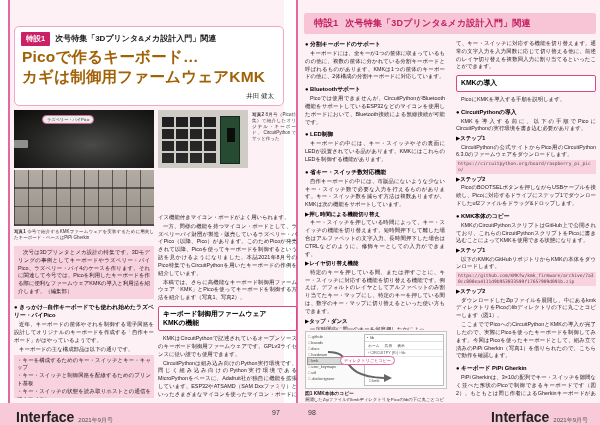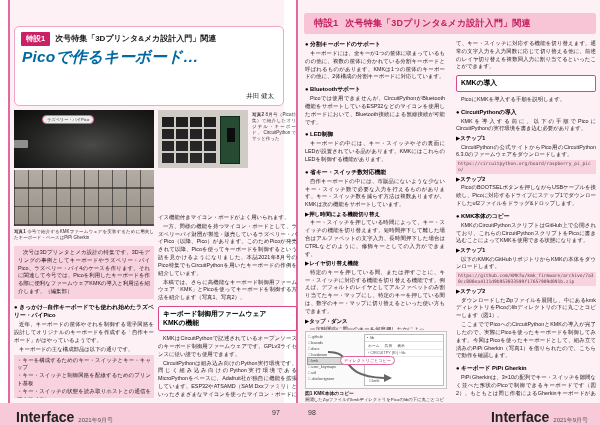--- a/index.html
+++ b/index.html
@@ -21,21 +21,21 @@
   .footer-issue{font-size:6px;color:#555;margin-left:4px;}
   .page-num{font-size:7px;color:#333;}
   
   .title-frame{left:14px;top:26px;width:268px;height:78px;background:#ffffff;
     border:1.5px solid #f2a6c5;border-radius:5px;}
   .kicker-row{left:6px;top:5px;display:flex;align-items:center;gap:5px;}
   .badge{background:#cb2066;color:#fff;font-weight:bold;font-size:7.5px;
     padding:1.5px 5px 2px;border-radius:1px;white-space:nowrap;}
   .kicker-left{font-size:8px;font-weight:bold;color:#1a1a1a;white-space:nowrap;}
   .big-title{left:7px;top:20px;width:256px;font-weight:bold;font-size:15.5px;
-    line-height:1.3;color:#0369a1;letter-spacing:0.2px;font-style:italic;}
+    line-height:1.3;color:#a16207;letter-spacing:0.2px;}
   .author{right:9px;bottom:4px;font-size:6.5px;color:#222;}
   
   .photo1{left:14px;top:110px;width:140px;}
   .photo1-top{position:relative;width:140px;height:58px;
     background:radial-gradient(ellipse at 55% 60%, #4a4a48 0%, #242422 55%, #0c0c0c 100%);}
   .callout{position:absolute;left:28px;top:5px;background:rgba(255,255,255,.92);
     border:1px solid #e0649a;border-radius:6px;padding:1px 4px;font-size:4.2px;
     color:#333;white-space:nowrap;}
   .connector{position:absolute;left:0;top:30px;width:14px;height:8px;background:#8f8f8d;
     border-radius:1px;}
@@ -113,20 +113,21 @@
 <div class="abs gutter"></div>
 <div class="abs spine-line" style="left:296px;"></div>
 
 <div class="abs title-frame">
   <div class="abs kicker-row">
     <span class="badge">特設1</span>
     <span class="kicker-left">次号特集「3Dプリンタ&amp;メカ設計入門」関連</span>
   </div>
   <div class="abs big-title">
     <div>Picoで作るキーボード…</div>
+    <div>カギは制御用ファームウェアKMK</div>
   </div>
   <div class="abs author">井田 健太</div>
 </div>
 
 <div class="abs photo1">
   <div class="photo1-top">
     <span class="connector"></span>
     <span class="callout">ラズベリー・パイPico</span>
   </div>
   <div class="photo1-bot"></div>

